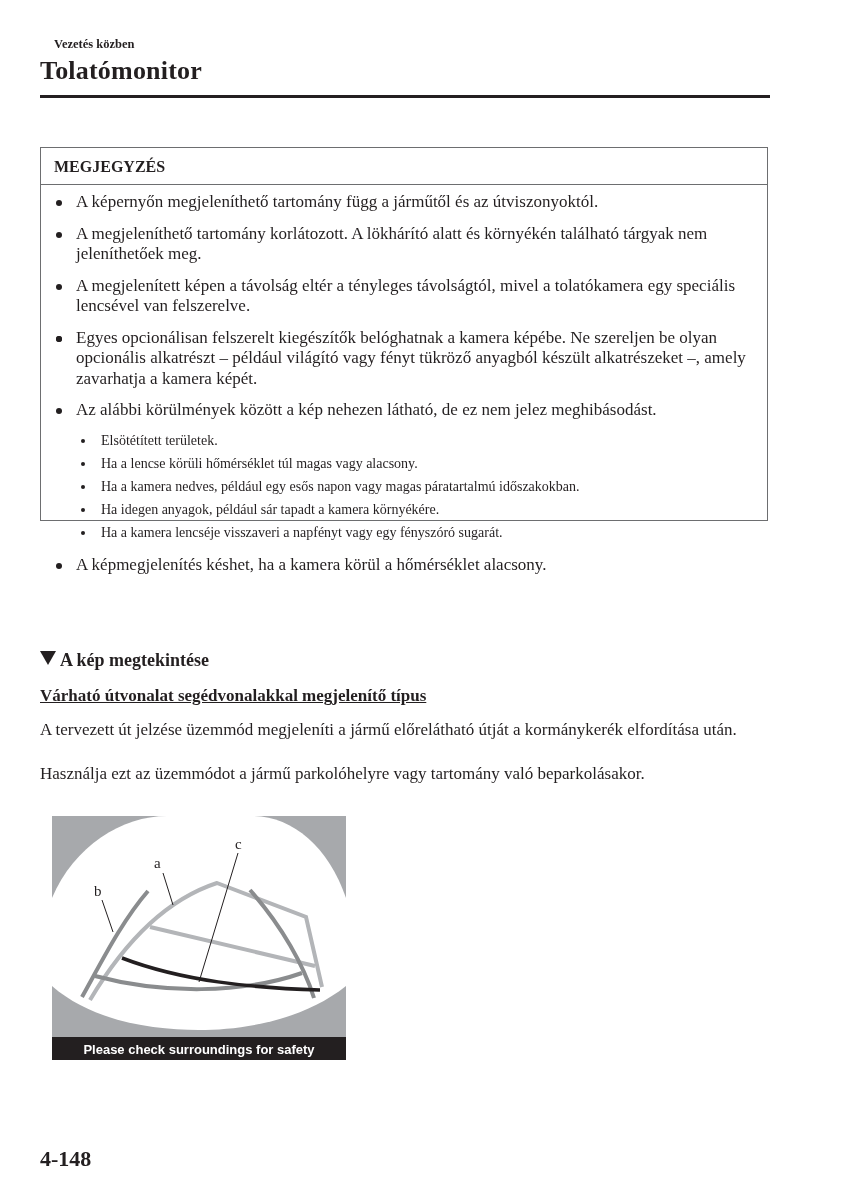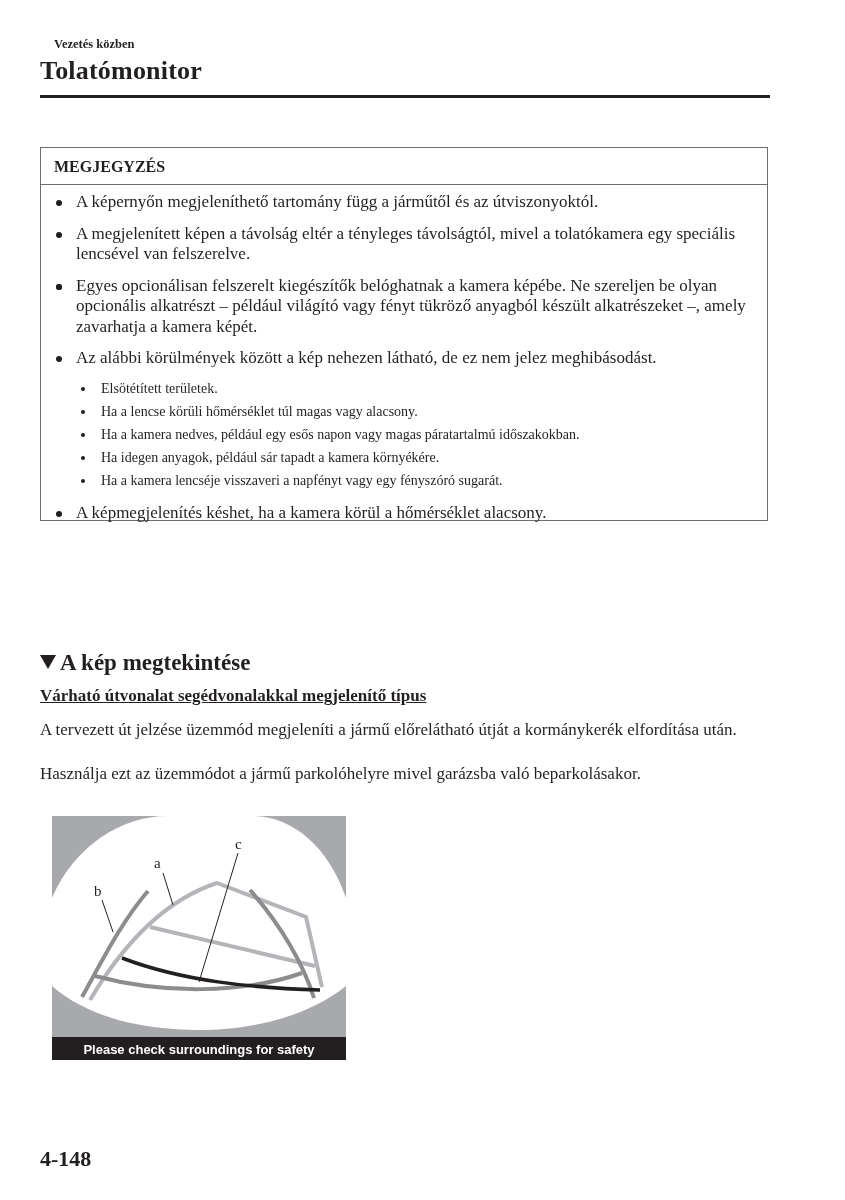--- a/index.html
+++ b/index.html
@@ -13,21 +13,21 @@
               border: 1.5px solid #6d6e70; box-sizing: border-box; }
   .note-head { height: 37px; border-bottom: 1.5px solid #6d6e70; box-sizing: border-box;
                padding-left: 13px; font-size: 16px; font-weight: bold; line-height: 37px; }
   .note-list { list-style: none; margin: 0; padding: 0; position: absolute; left: 0; top: 44px; width: 100%; }
   .note-item { position: relative; padding-left: 35px; padding-right: 12px; font-size: 17px; line-height: 20.5px; margin-bottom: 11px; }
   .note-item .dot { position: absolute; left: 15px; top: 8px; width: 6px; height: 6px; border-radius: 50%; background: #231f20; }
   .sub-list { list-style: none; margin: 8px 0 0 0; padding: 0; }
   .sub-item { position: relative; padding-left: 25px; font-size: 14px; line-height: 23px; }
   .sub-item .sdot { position: absolute; left: 5px; top: 10px; width: 4px; height: 4px; border-radius: 50%; background: #231f20; }
 
-  .sub-heading { position: absolute; left: 40px; top: 650px; font-size: 23px; font-weight: bold; }
+  .sub-heading { position: absolute; left: 40px; top: 650px; font-size: 18px; font-weight: bold; }
   .sub-heading .tri { display: inline-block; width: 0; height: 0; border-left: 8px solid transparent;
                       border-right: 8px solid transparent; border-top: 14px solid #231f20; margin-right: 4px; vertical-align: 1px; }
   .type-heading { position: absolute; left: 40px; top: 686px; font-size: 17px; font-weight: bold; text-decoration: underline; }
   .body-para { position: absolute; left: 40px; font-size: 17px; line-height: 21.5px; width: 730px; }
   .p1 { top: 719px; }
   .p2 { top: 763px; }
 
   .figure { position: absolute; left: 52px; top: 816px; width: 294px; height: 244px; }
   .figure svg { display: block; }
   .page-number { position: absolute; left: 40px; top: 1146px; font-size: 22px; font-weight: bold; }
@@ -36,40 +36,41 @@
 <body>
 
 <div class="section-kicker">Vezetés közben</div>
 <div class="page-title">Tolatómonitor</div>
 <div class="title-rule"></div>
 
 <div class="note-box">
   <div class="note-head">MEGJEGYZÉS</div>
   <ul class="note-list">
     <li class="note-item"><span class="dot"></span><span>A képernyőn megjeleníthető tartomány függ a járműtől és az útviszonyoktól.</span></li>
+    <li class="note-item"><span class="dot"></span><span>A megjeleníthető tartomány korlátozott. A lökhárító alatt és környékén található tárgyak nem jeleníthetőek meg.</span></li>
     <li class="note-item"><span class="dot"></span><span>A megjelenített képen a távolság eltér a tényleges távolságtól, mivel a tolatókamera egy speciális lencsével van felszerelve.</span></li>
     <li class="note-item"><span class="dot"></span></li>
     <li class="note-item"><span class="dot"></span><span>Egyes opcionálisan felszerelt kiegészítők belóghatnak a kamera képébe. Ne szereljen be olyan opcionális alkatrészt – például világító vagy fényt tükröző anyagból készült alkatrészeket –, amely zavarhatja a kamera képét.</span></li>
     <li class="note-item"><span class="dot"></span><span>Az alábbi körülmények között a kép nehezen látható, de ez nem jelez meghibásodást.</span>
       <ul class="sub-list">
         <li class="sub-item"><span class="sdot"></span><span>Elsötétített területek.</span></li>
         <li class="sub-item"><span class="sdot"></span><span>Ha a lencse körüli hőmérséklet túl magas vagy alacsony.</span></li>
         <li class="sub-item"><span class="sdot"></span><span>Ha a kamera nedves, például egy esős napon vagy magas páratartalmú időszakokban.</span></li>
         <li class="sub-item"><span class="sdot"></span><span>Ha idegen anyagok, például sár tapadt a kamera környékére.</span></li>
         <li class="sub-item"><span class="sdot"></span><span>Ha a kamera lencséje visszaveri a napfényt vagy egy fényszóró sugarát.</span></li>
       </ul>
     </li>
     <li class="note-item"><span class="dot"></span><span>A képmegjelenítés késhet, ha a kamera körül a hőmérséklet alacsony.</span></li>
   </ul>
 </div>
 
 <div class="sub-heading"><span class="tri"></span><span>A kép megtekintése</span></div>
 <div class="type-heading">Várható útvonalat segédvonalakkal megjelenítő típus</div>
 <div class="body-para p1">A tervezett út jelzése üzemmód megjeleníti a jármű előrelátható útját a kormánykerék elfordítása után.</div>
-<div class="body-para p2">Használja ezt az üzemmódot a jármű parkolóhelyre mivel garázsba való beparkolásakor.</div>
+<div class="body-para p2">Használja ezt az üzemmódot a jármű parkolóhelyre vagy tartomány való beparkolásakor.</div>
 
 <div class="figure">
   <svg width="294" height="244" viewBox="0 0 294 244" xmlns="http://www.w3.org/2000/svg">
     <rect x="0" y="0" width="294" height="244" fill="#a7a9ac"></rect>
     <path d="M 0 82 C 22 30, 70 0, 115 0 L 200 0 C 240 0, 276 30, 294 82 L 294 170 C 250 205, 190 214, 147 214 C 100 214, 40 205, 0 170 Z" fill="#ffffff"></path>
 
     <path d="M 38 184 C 70 130, 110 85, 165 67 L 254 101 L 270 171" fill="none" stroke="#b3b5b8" stroke-width="4"></path>
     <path d="M 98 111 L 263 150" fill="none" stroke="#b3b5b8" stroke-width="4"></path>
     <path d="M 43 160 C 110 178, 190 178, 250 157" fill="none" stroke="#8a8c8e" stroke-width="4"></path>
     <path d="M 30 181 C 50 145, 70 105, 96 75" fill="none" stroke="#8a8c8e" stroke-width="4"></path>

